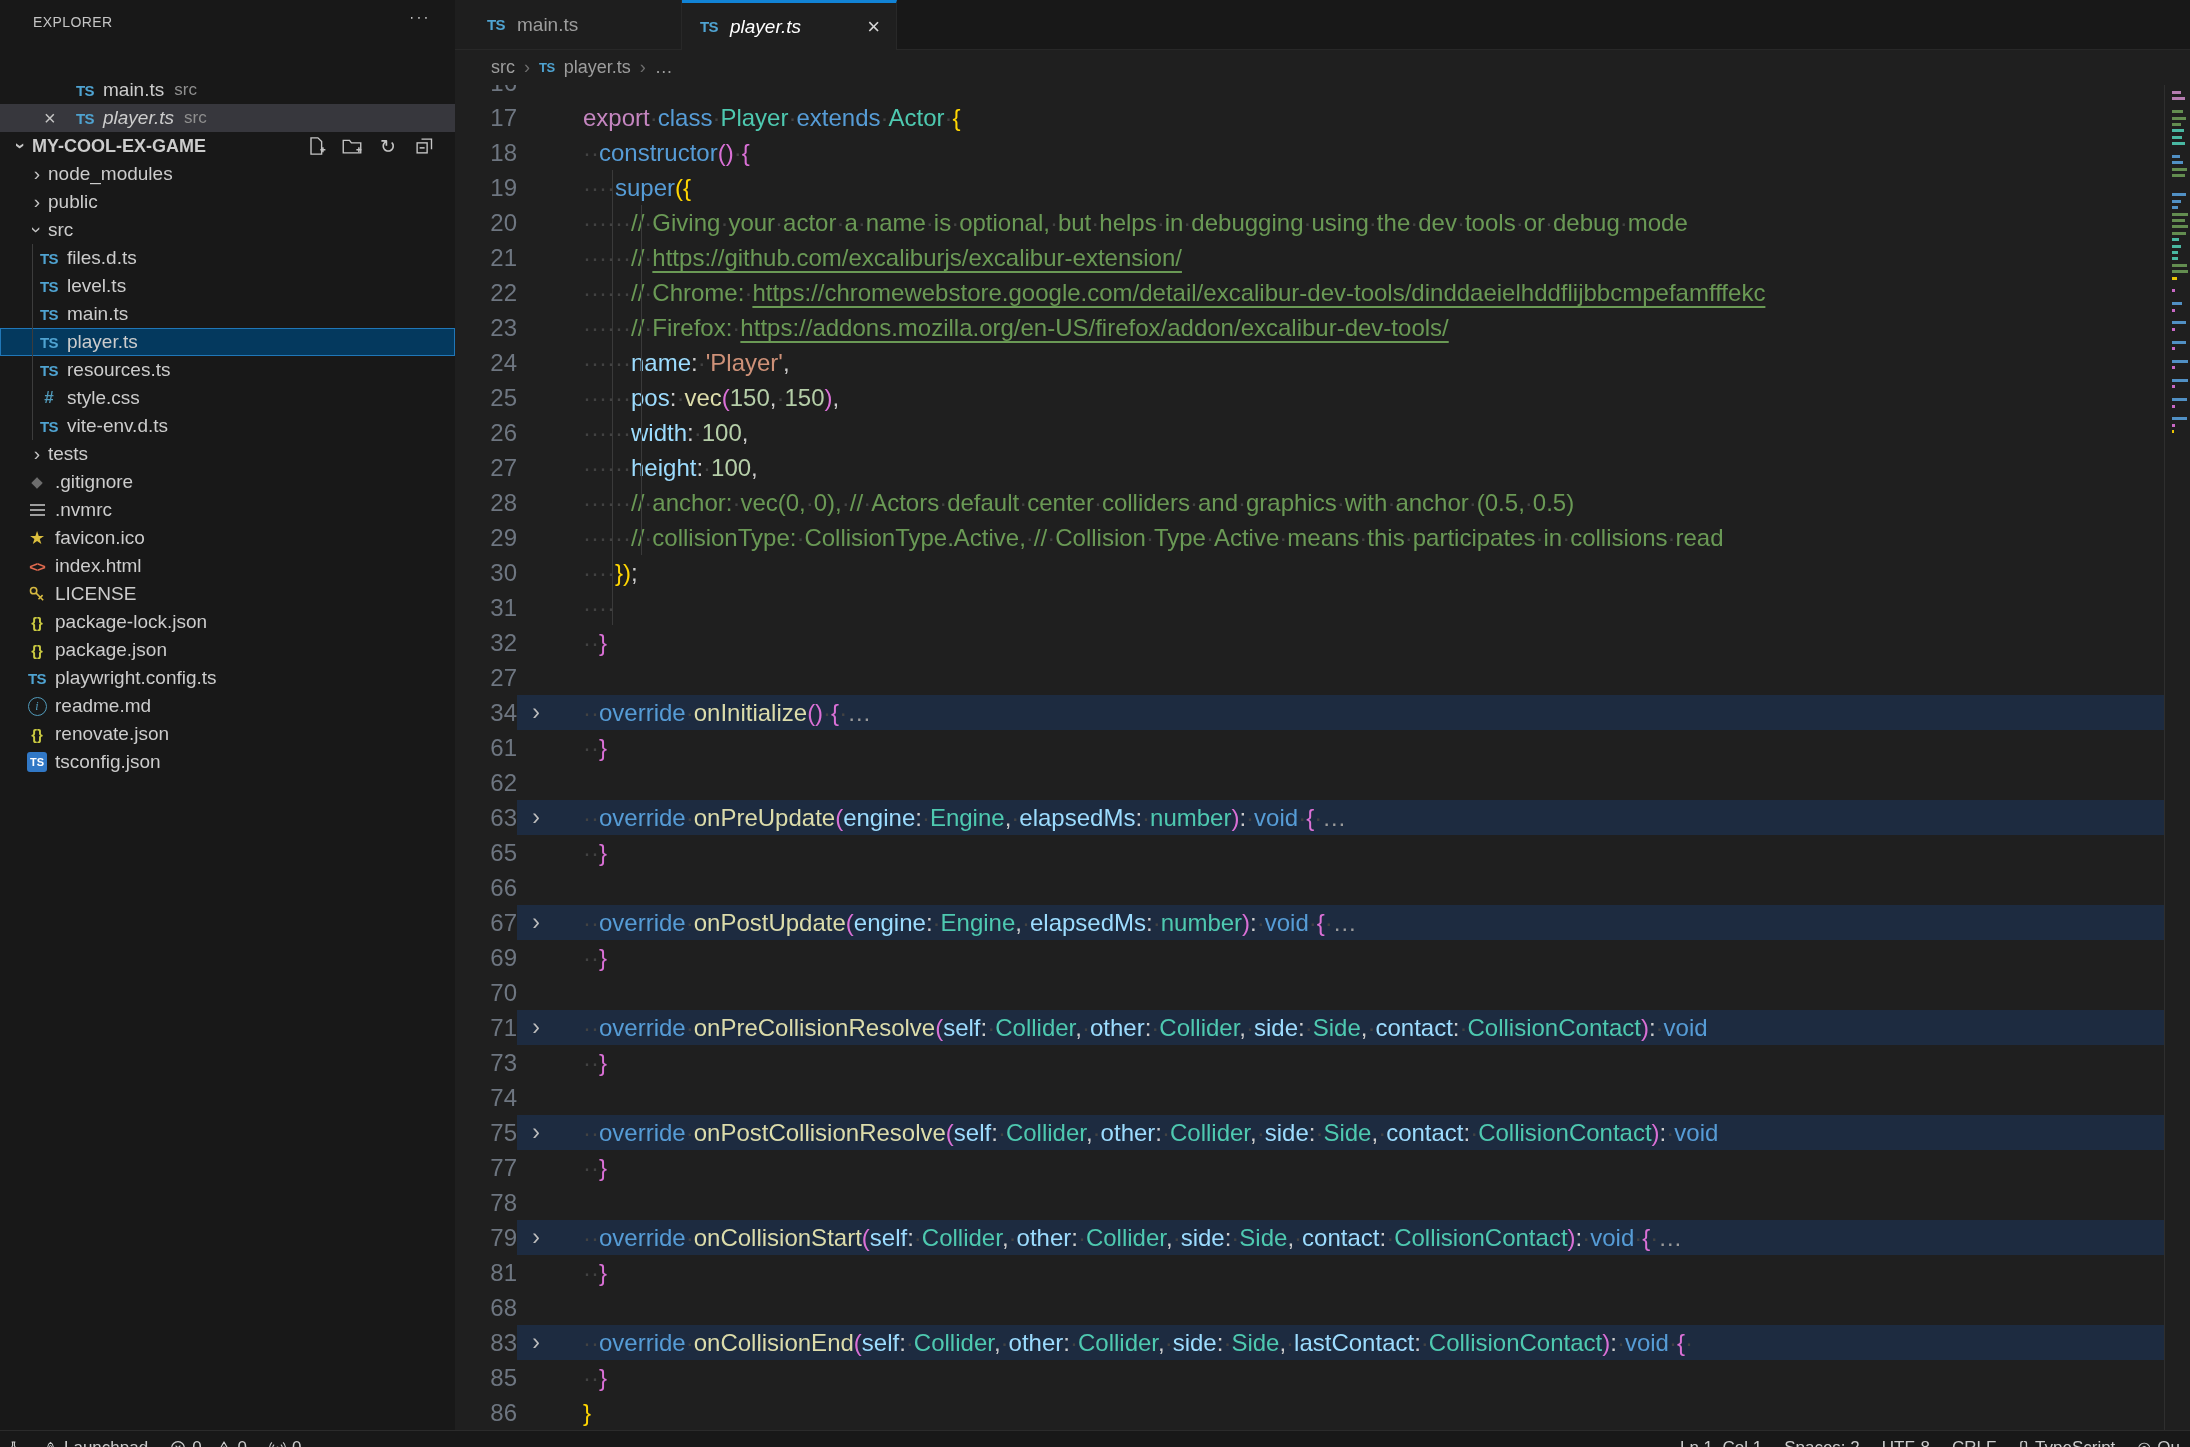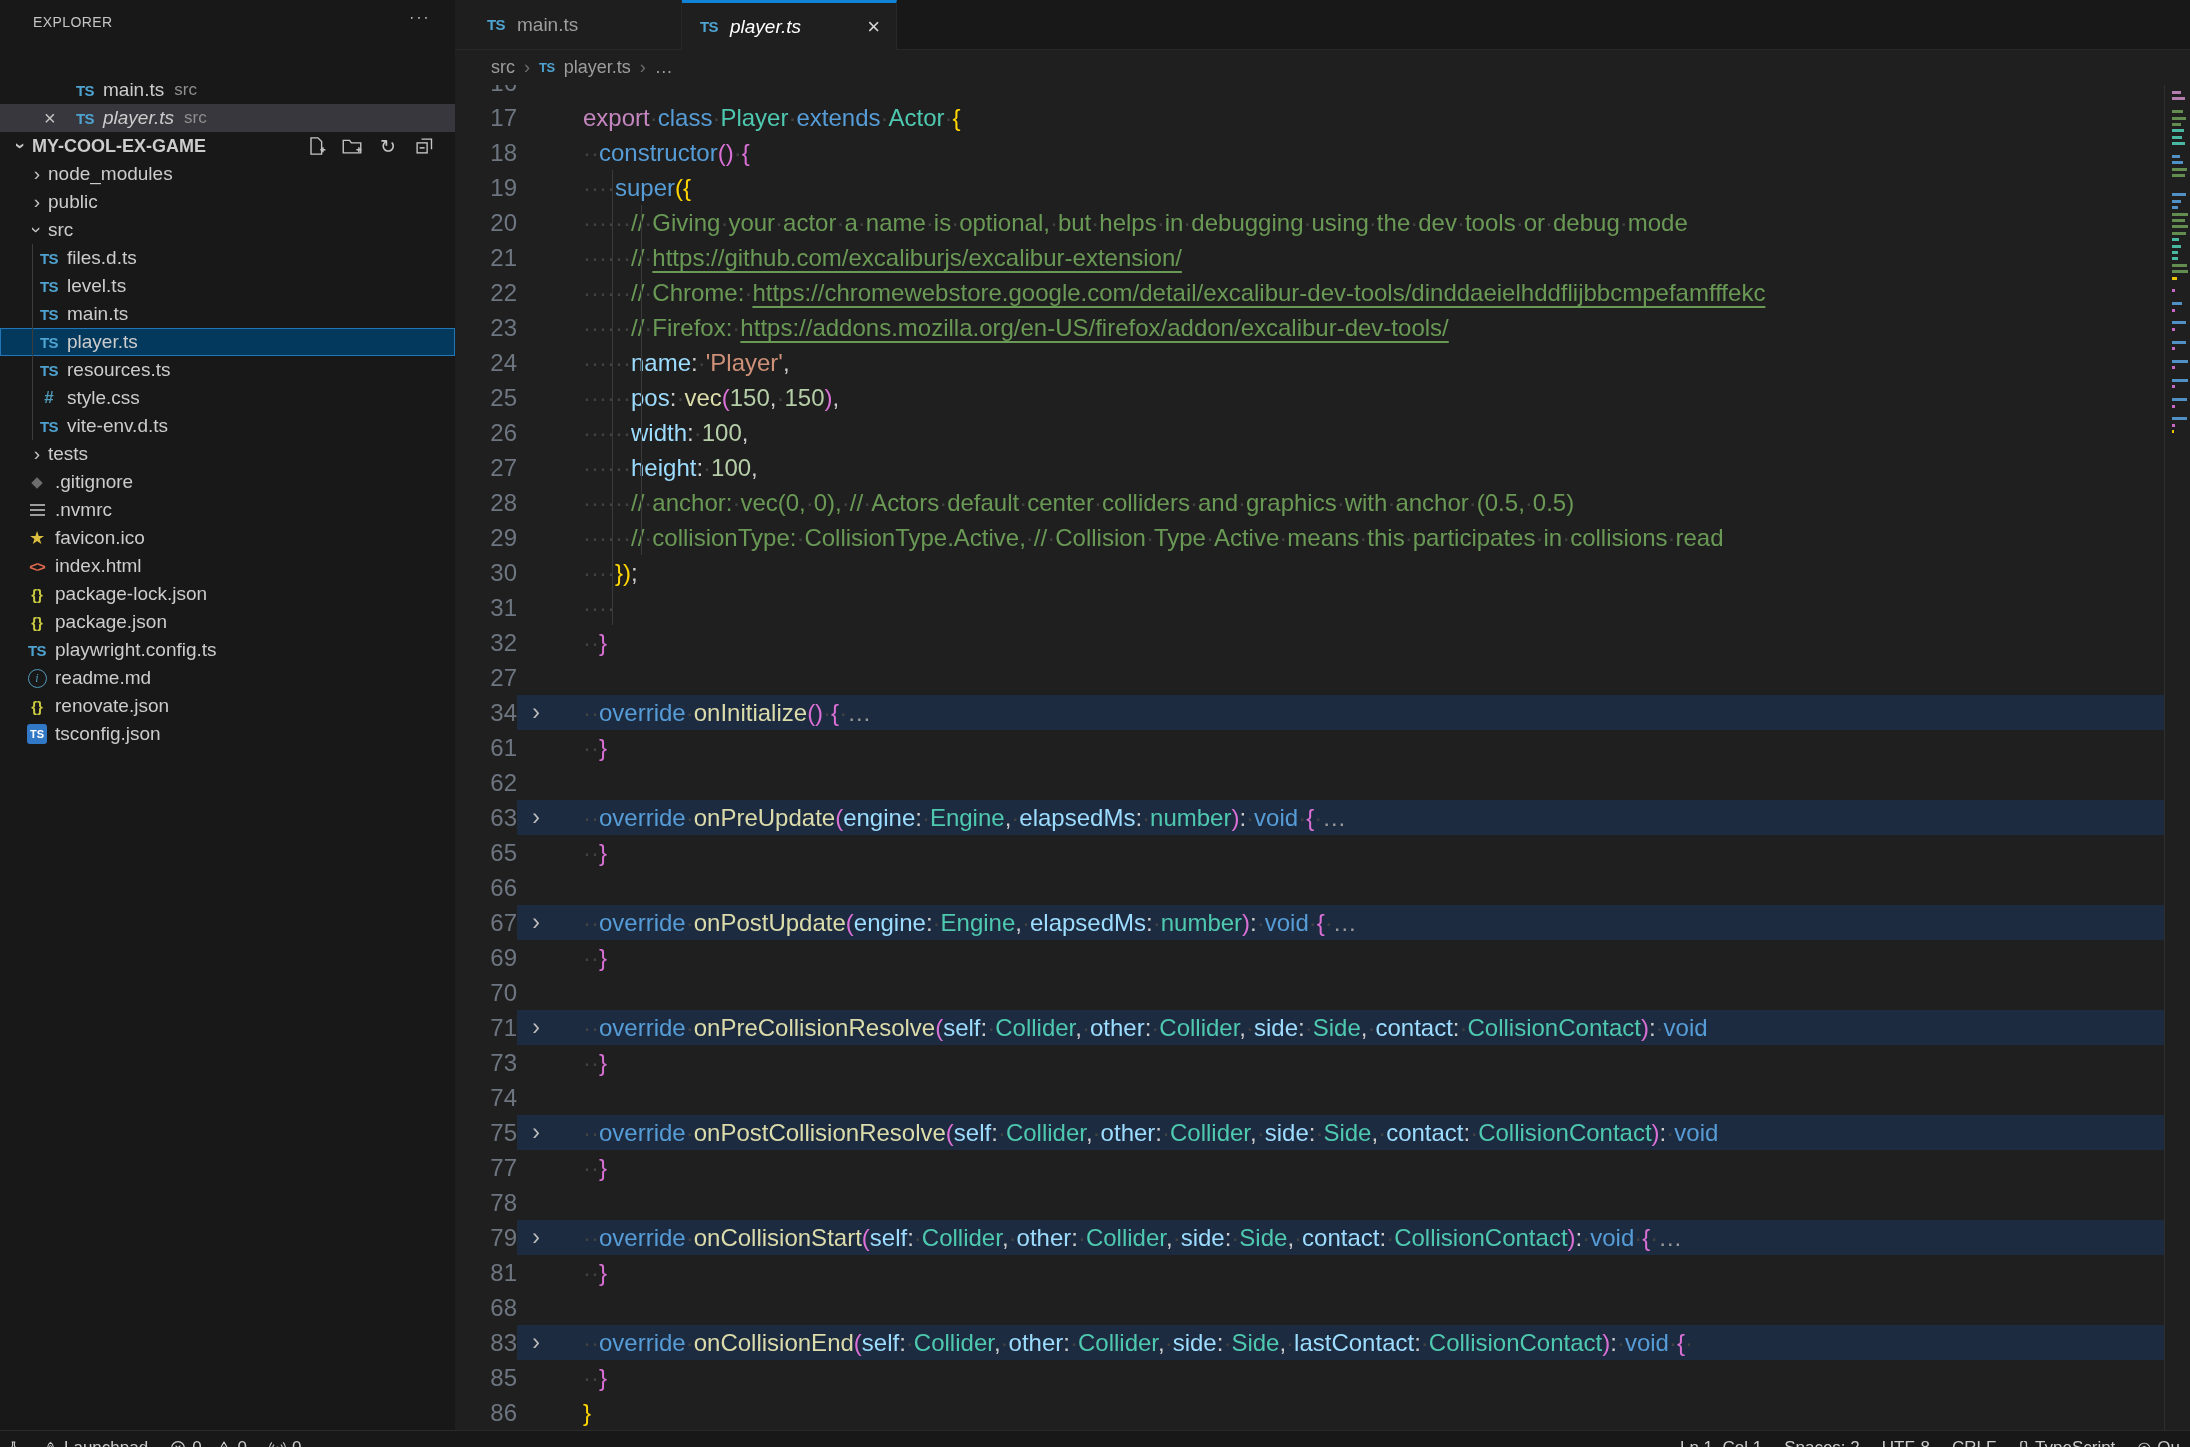--- a/index.html
+++ b/index.html
@@ -191,20 +191,29 @@
         </div>
         <div class="trow root">
           <span class="ic ic-star">★</span>
           <span>favicon.ico</span>
         </div>
         <div class="trow root">
           <span class="ic ic-html">&lt;&gt;</span>
           <span>index.html</span>
         </div>
         <div class="trow root">
+          <span class="ic">
+            <svg width="18" height="18" viewBox="0 0 16 16">
+              <circle cx="5" cy="5" r="2.8" fill="none" stroke="#d7ba41" stroke-width="1.4"></circle>
+              <path d="M7.2 7.2L13.5 13.5M11 11l2-2M9.3 12.7l1.6-1.6" stroke="#d7ba41" stroke-width="1.4" fill="none"></path>
+            </svg>
+          </span>
+          <span>LICENSE</span>
+        </div>
+        <div class="trow root">
           <span class="ic ic-json">{}</span>
           <span>package-lock.json</span>
         </div>
         <div class="trow root">
           <span class="ic ic-json">{}</span>
           <span>package.json</span>
         </div>
         <div class="trow root">
           <span class="ic ic-ts">TS</span>
           <span>playwright.config.ts</span>

